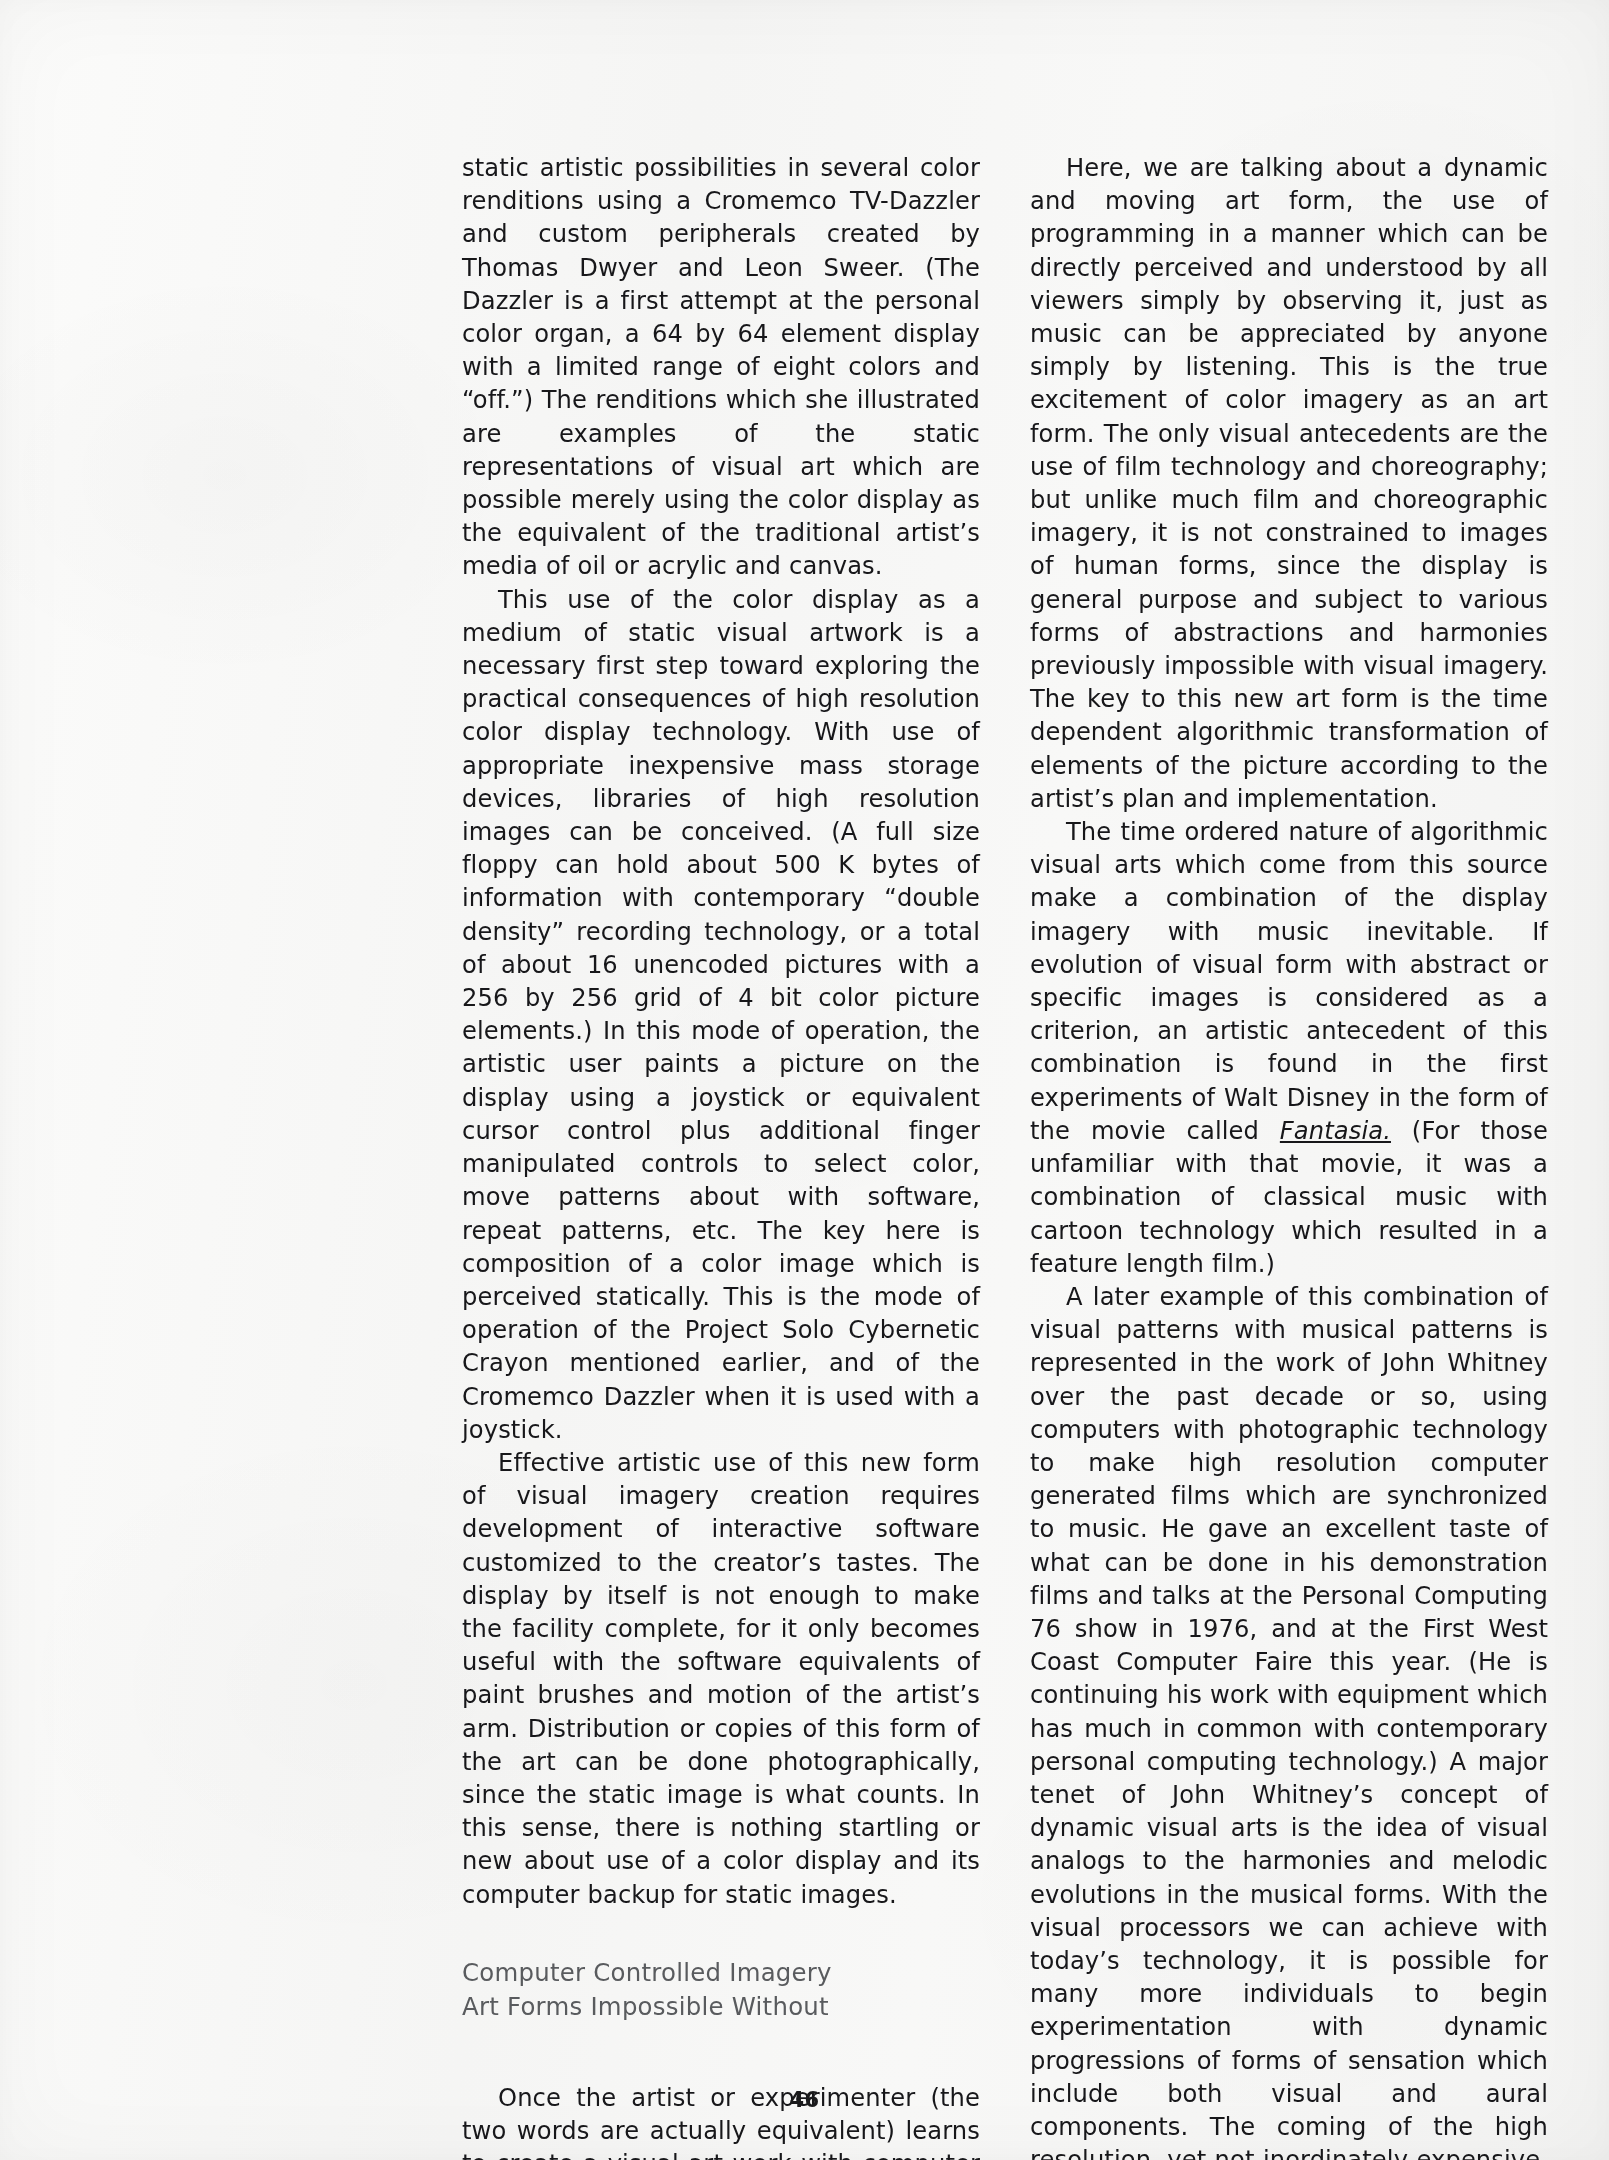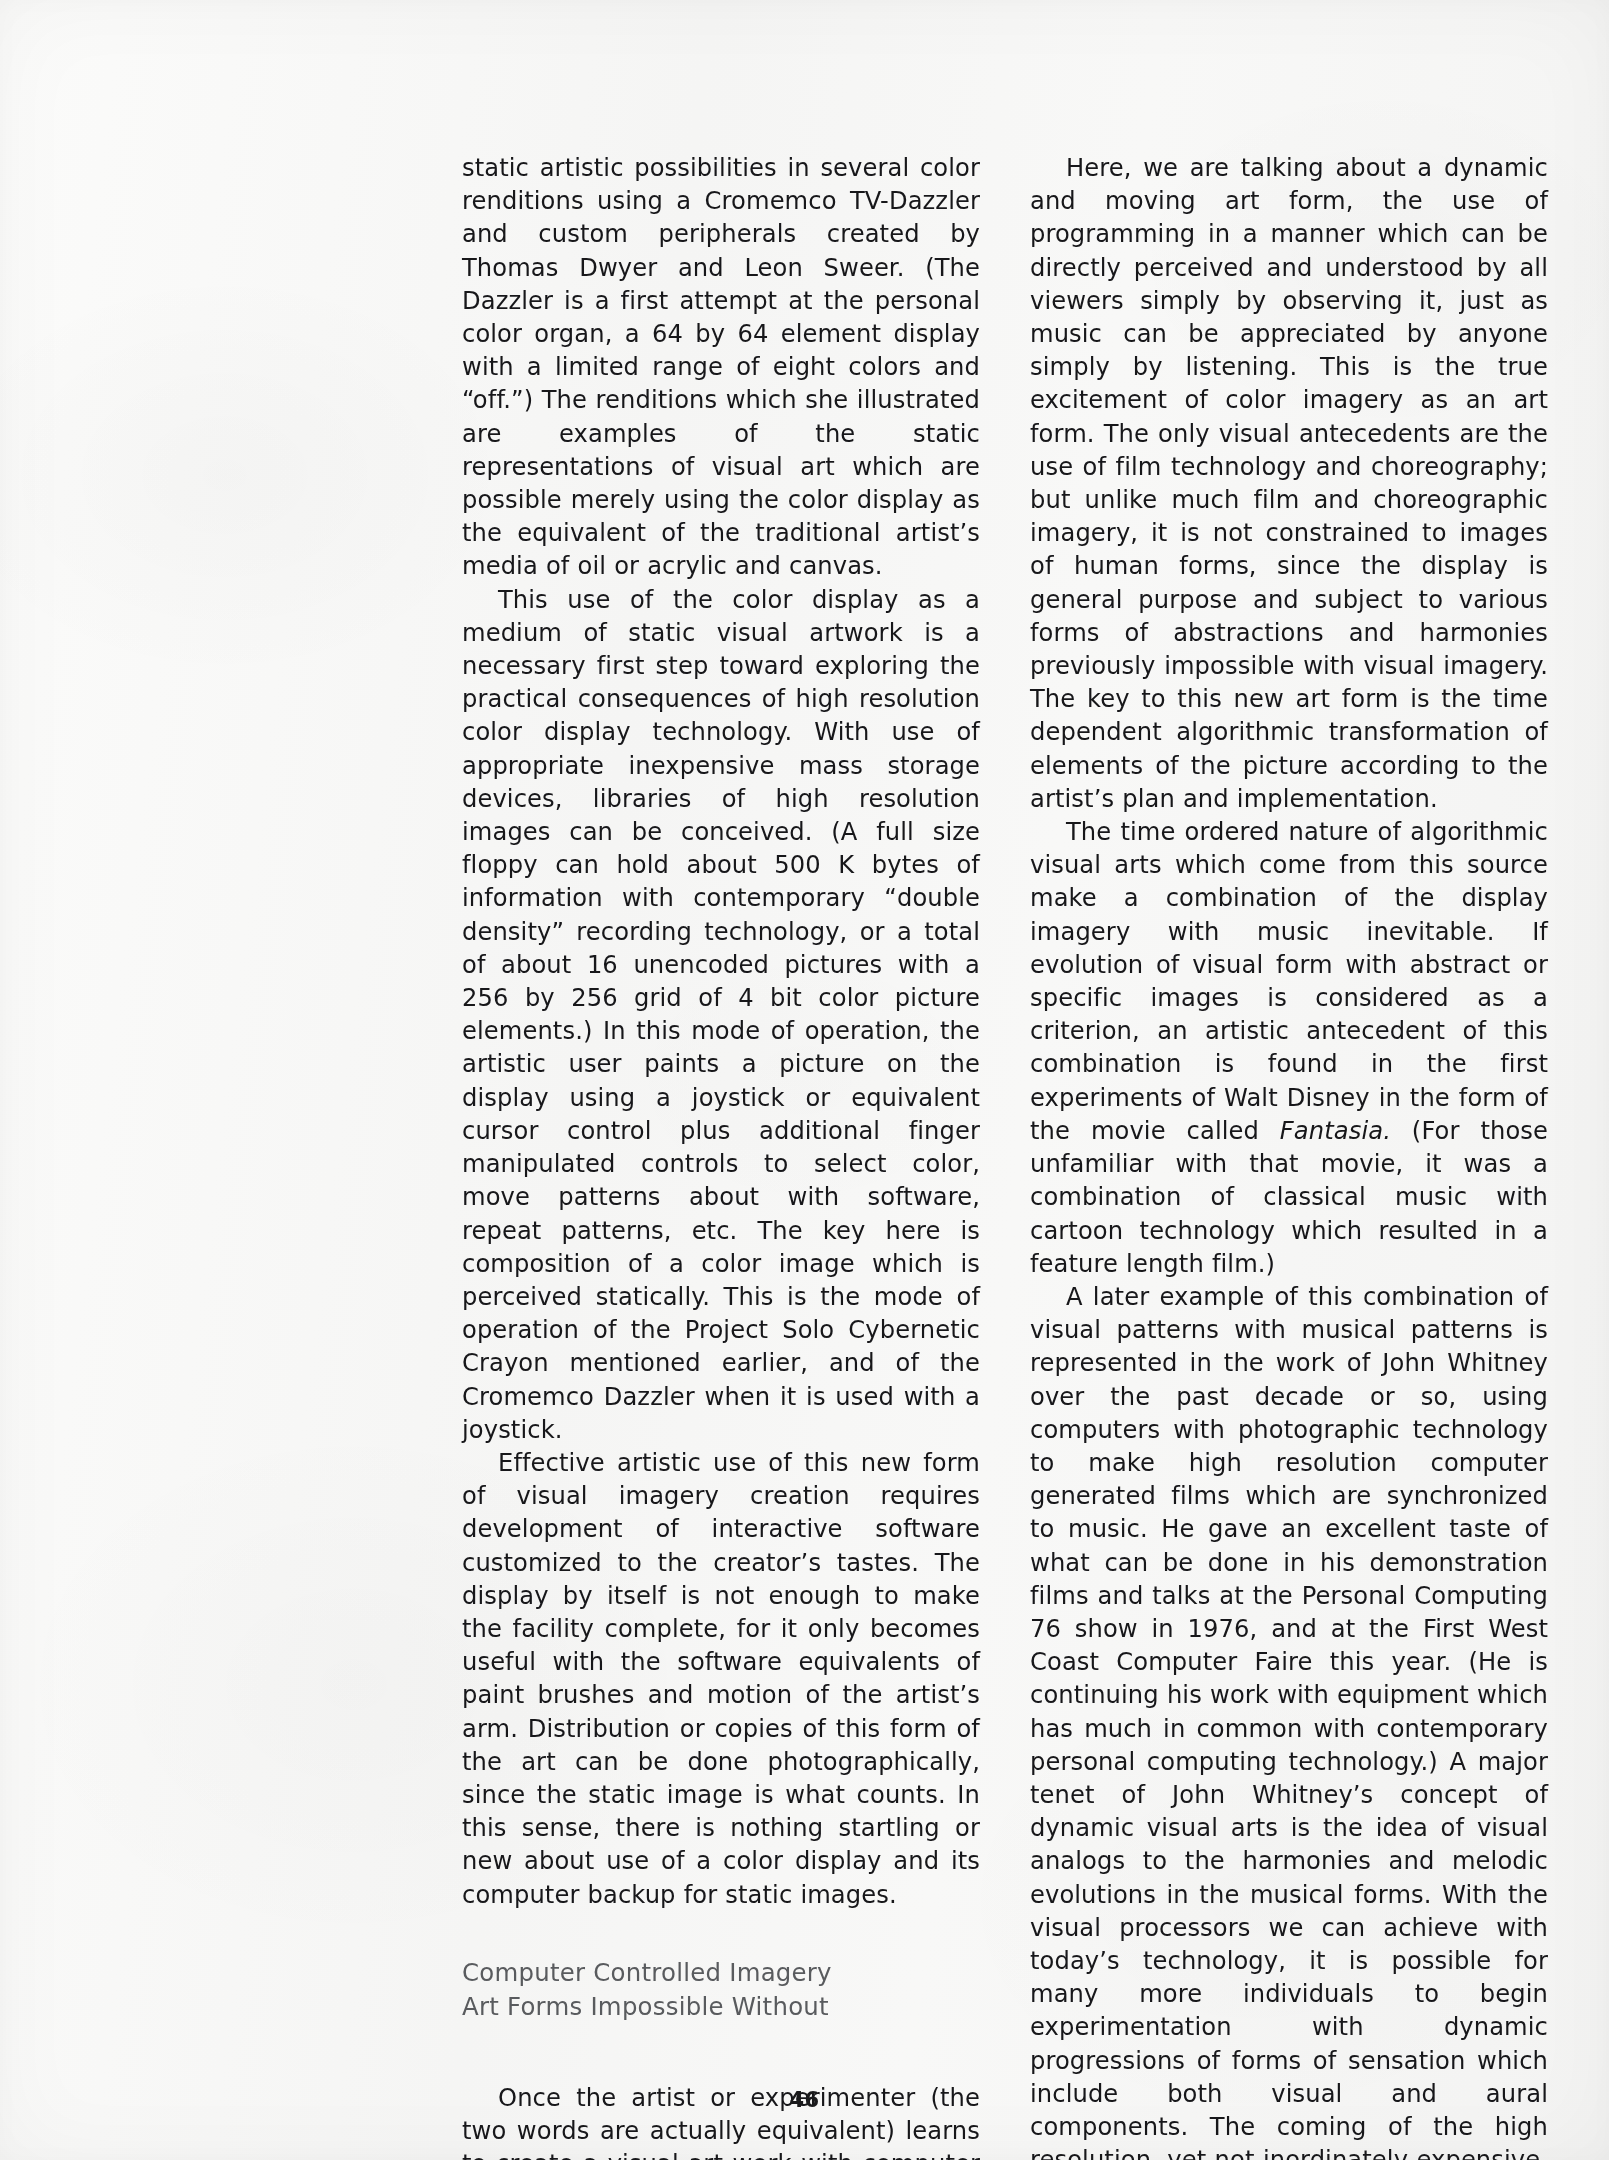--- a/index.html
+++ b/index.html
@@ -75,20 +75,21 @@
     hyphens: manual;
   }
   .para.no-indent {
     text-indent: 0;
   }
   .para.last-of-col {
     text-align-last: left;
   }
   .para em {
     font-style: italic;
+    text-decoration: underline;
   }
 
   
   .subhead {
     margin: 0;
     padding-top: 44px;
     font-family: "DejaVu Sans", sans-serif;
     font-size: 24.4px;
     line-height: 34px;
     color: #595b5e;

